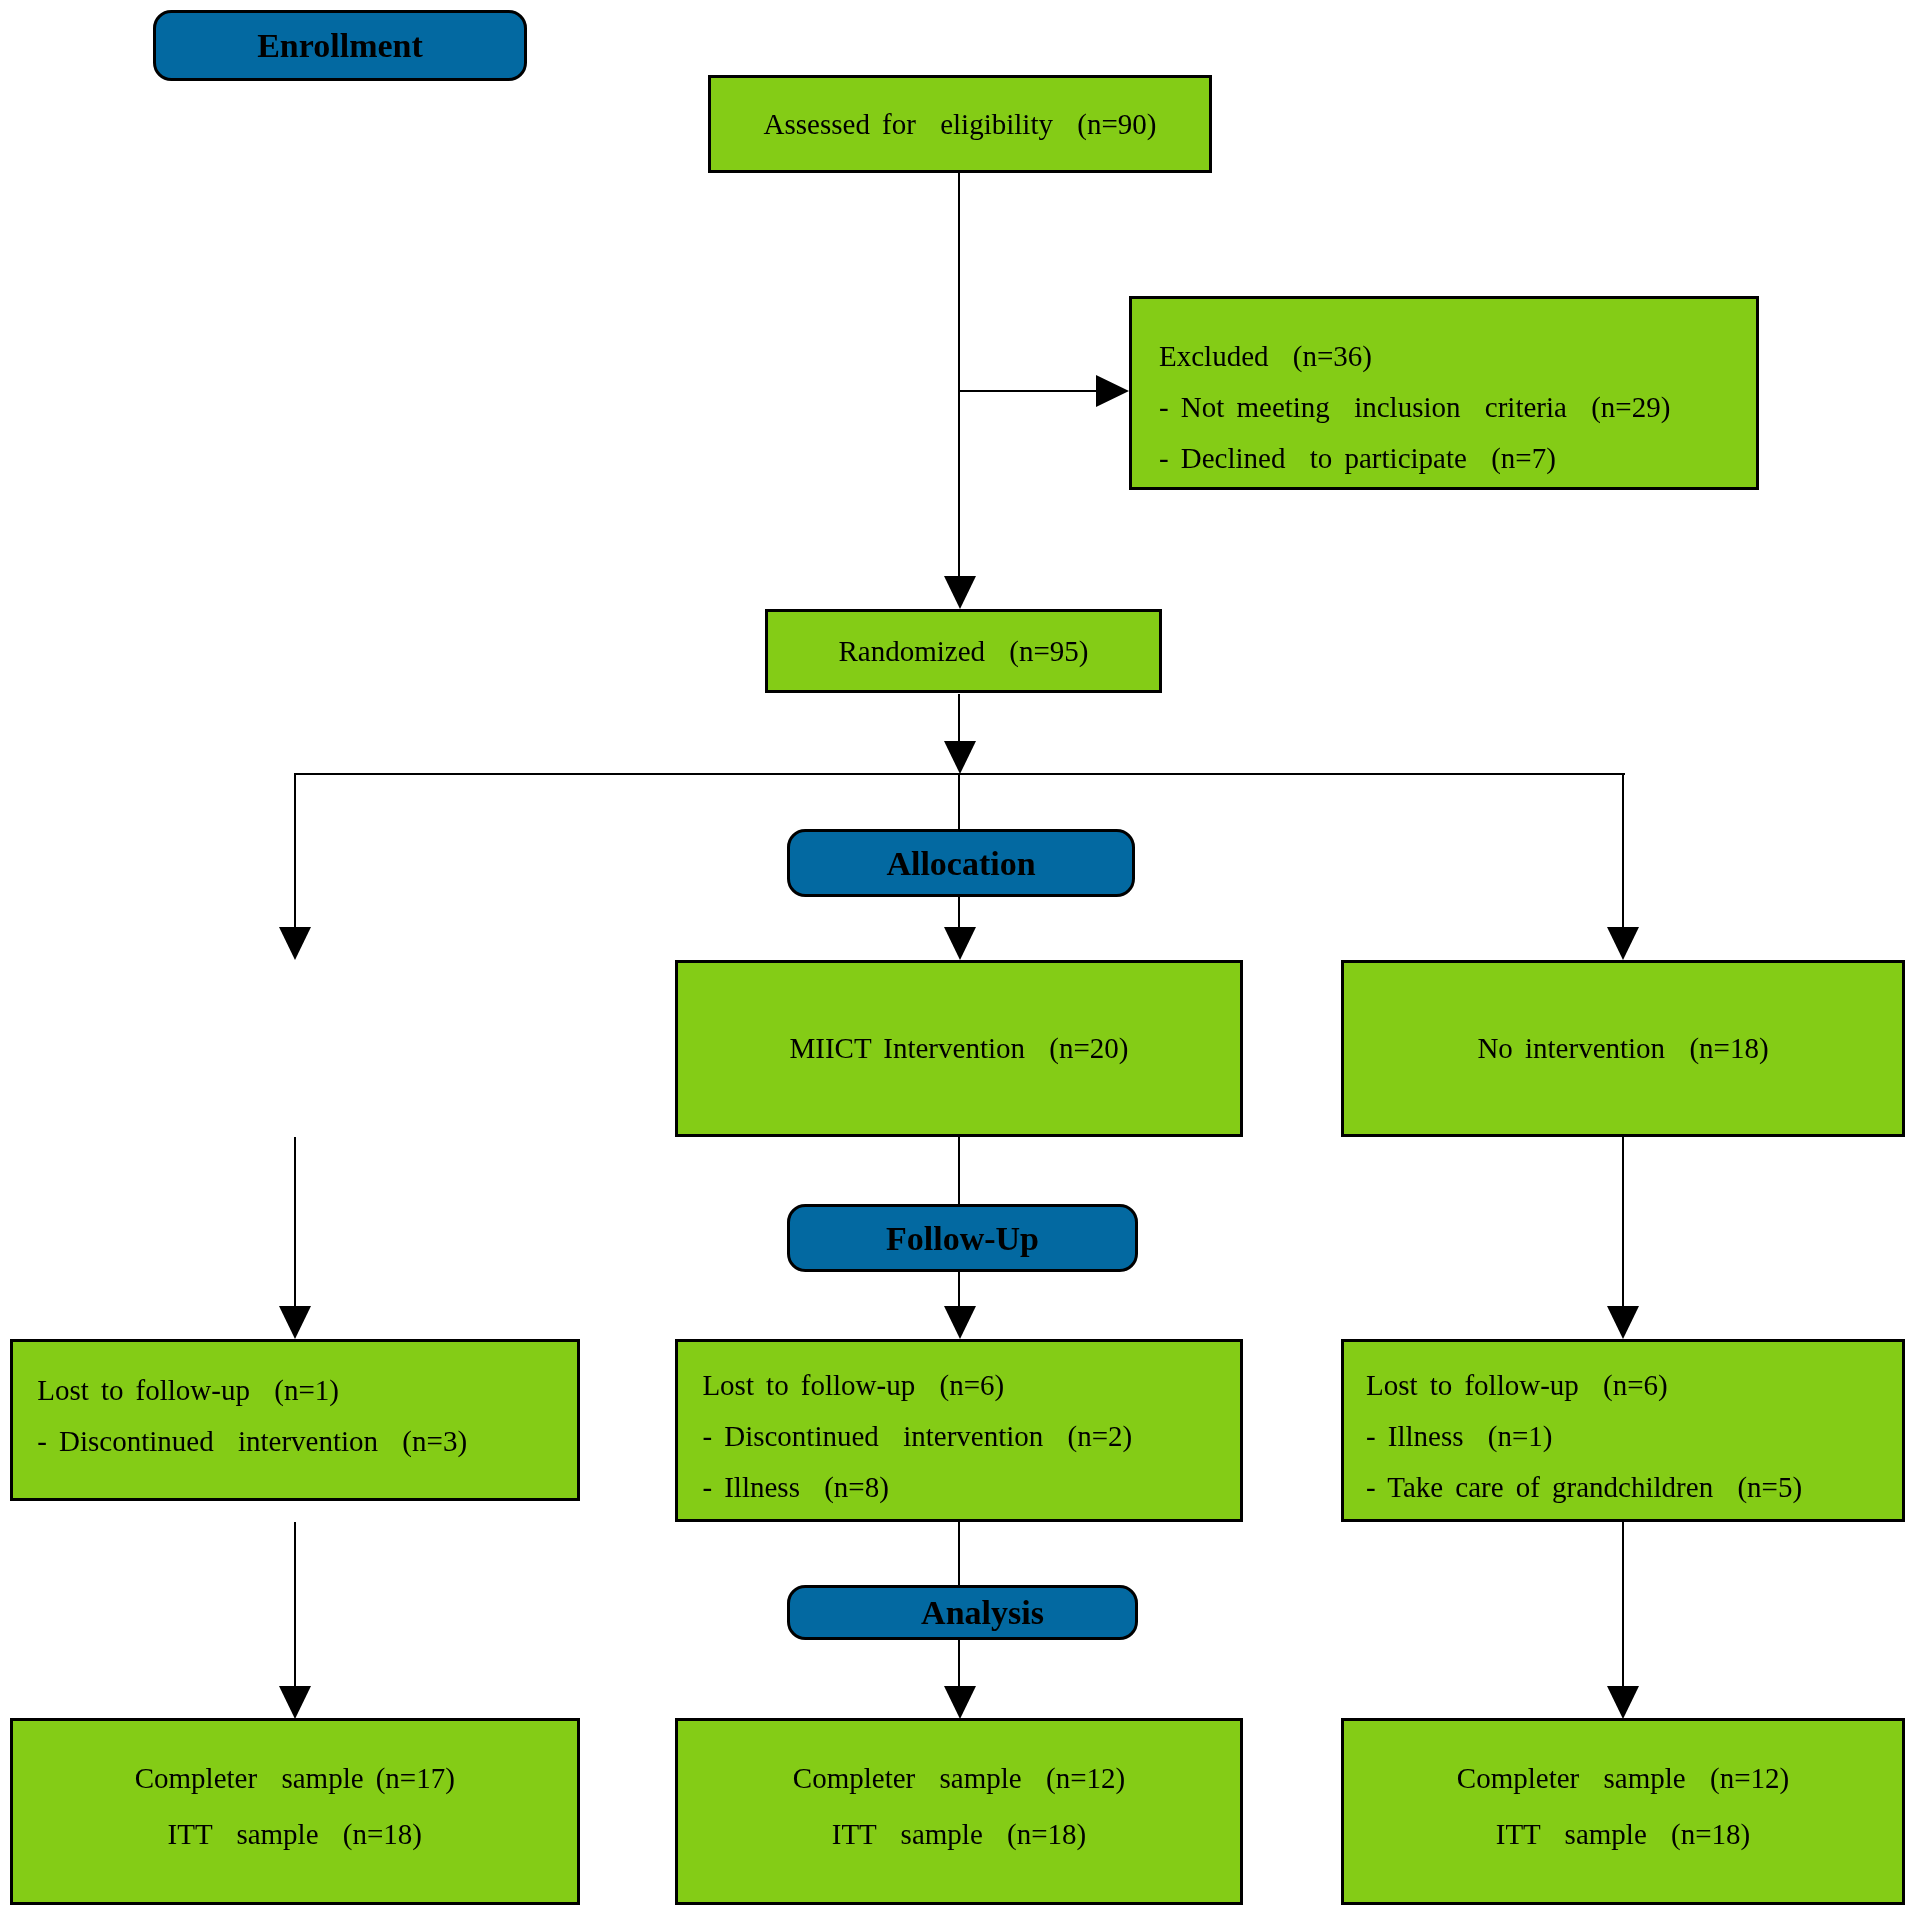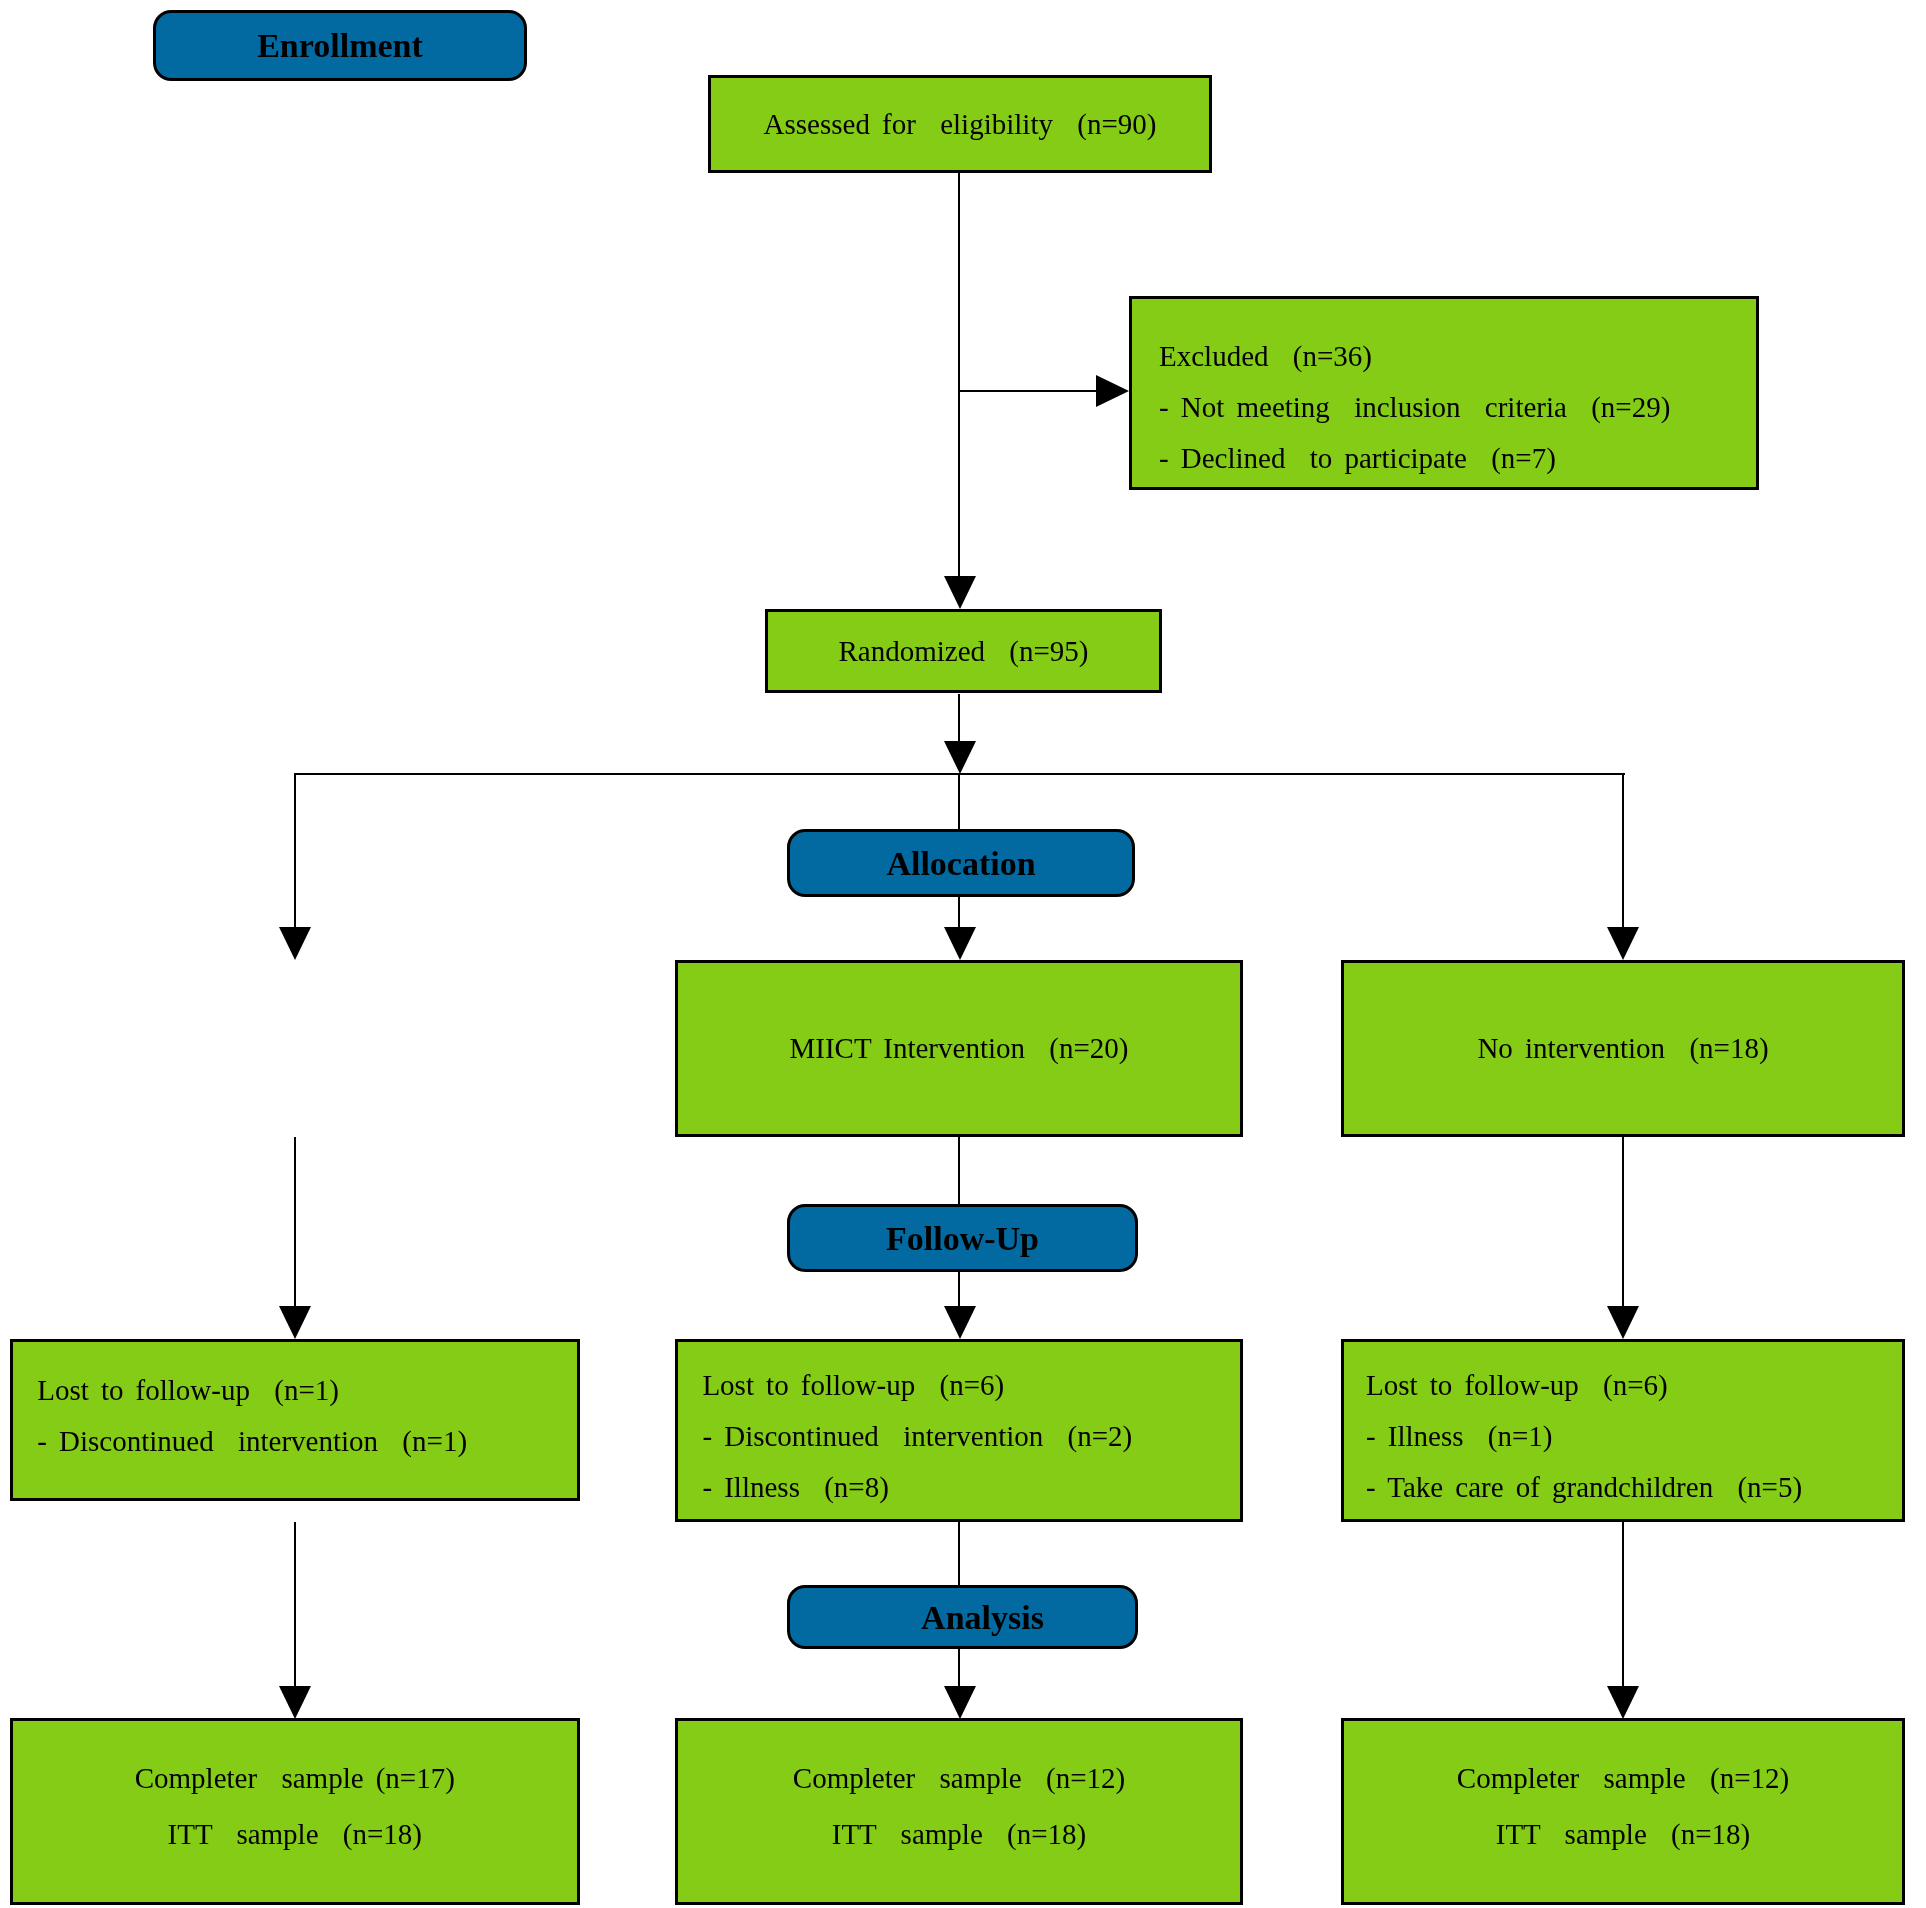--- a/index.html
+++ b/index.html
@@ -93,21 +93,21 @@
 
   <div class="badge" style="left:153px;top:9.8px;width:374px;height:71px;">
     <span class="line">Enrollment</span>
   </div>
   <div class="badge" style="left:787px;top:829px;width:348px;height:68px;">
     <span class="line">Allocation</span>
   </div>
   <div class="badge" style="left:787px;top:1204px;width:351px;height:68px;">
     <span class="line">Follow-Up</span>
   </div>
-  <div class="badge" style="left:787px;top:1585px;width:351px;height:64px;padding-left:40px;">
+  <div class="badge" style="left:787px;top:1585px;width:351px;height:55px;padding-left:40px;">
     <span class="line">Analysis</span>
   </div>
 
   <div class="box center-both" style="left:708px;top:75px;width:504px;height:98px;">
     <span class="line">Assessed for  eligibility  (n=90)</span>
   </div>
 
   <div class="box top-left" style="left:1129px;top:296px;width:630px;height:194px;padding:32px 12.2px 0 27px;">
     <span class="line">Excluded  (n=36)</span>
     <span class="line">- Not meeting  inclusion  criteria  (n=29)</span>
@@ -120,21 +120,21 @@
 
   <div class="box center-both" style="left:675px;top:960px;width:568px;height:177px;">
     <span class="line">MIICT Intervention  (n=20)</span>
   </div>
   <div class="box center-both" style="left:1341px;top:960px;width:564px;height:177px;">
     <span class="line">No intervention  (n=18)</span>
   </div>
 
   <div class="box top-left" style="left:9.8px;top:1339px;width:570px;height:162px;padding:23px 9.8px 0 24.4px;">
     <span class="line">Lost to follow-up  (n=1)</span>
-    <span class="line">- Discontinued  intervention  (n=1)</span>
+    <span class="line">- Discontinued  intervention  (n=3)</span>
   </div>
   <div class="box top-left" style="left:675px;top:1339px;width:568px;height:183px;padding:18.3px 9.8px 0 24.4px;">
     <span class="line">Lost to follow-up  (n=6)</span>
     <span class="line">- Discontinued  intervention  (n=2)</span>
     <span class="line">- Illness  (n=8)</span>
   </div>
   <div class="box top-left" style="left:1341px;top:1339px;width:564px;height:183px;padding:18.3px 7.3px 0 22px;">
     <span class="line">Lost to follow-up  (n=6)</span>
     <span class="line">- Illness  (n=1)</span>
     <span class="line">- Take care of grandchildren  (n=5)</span>

